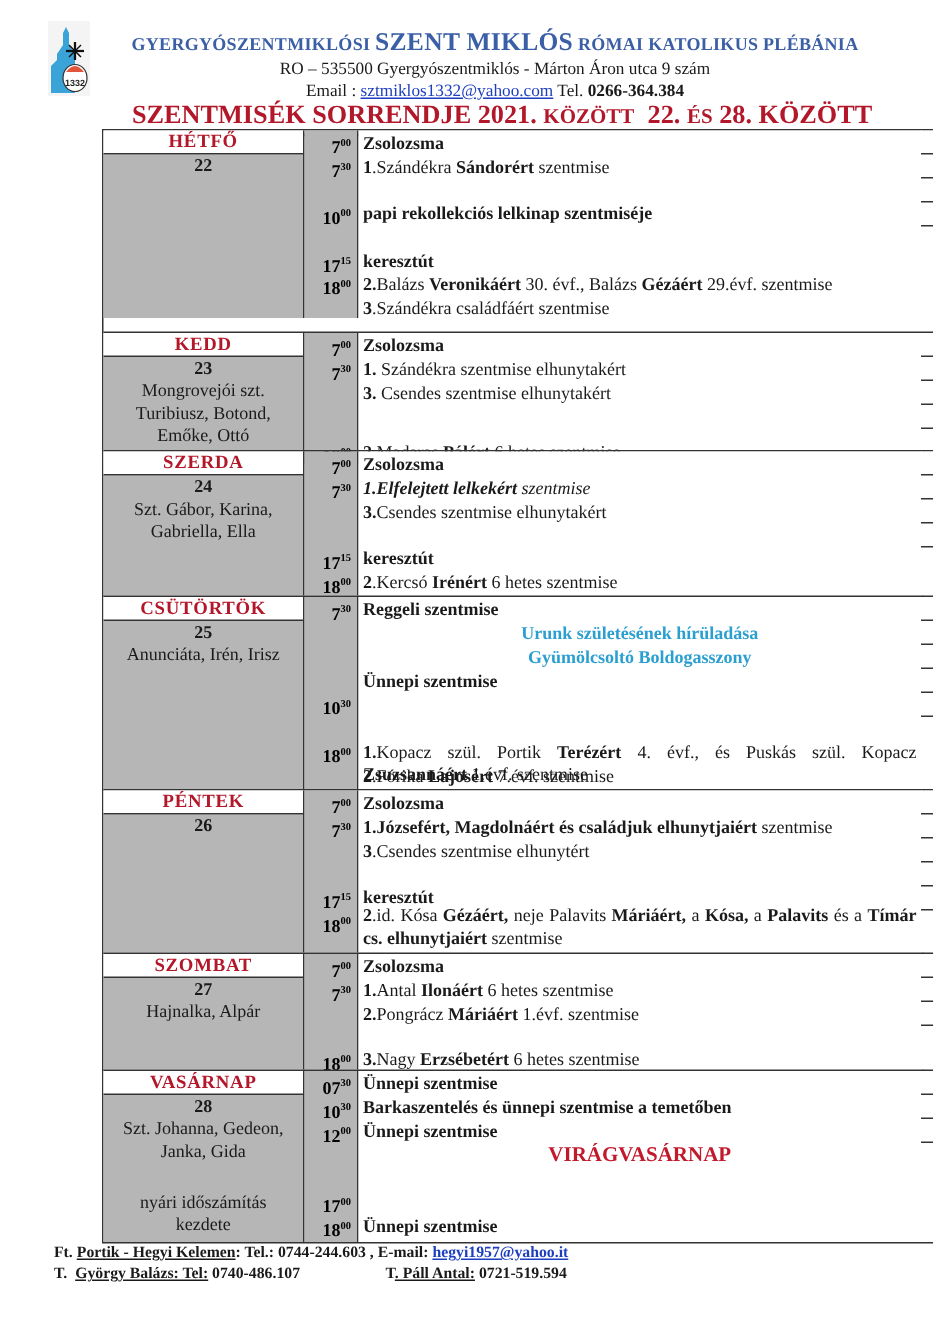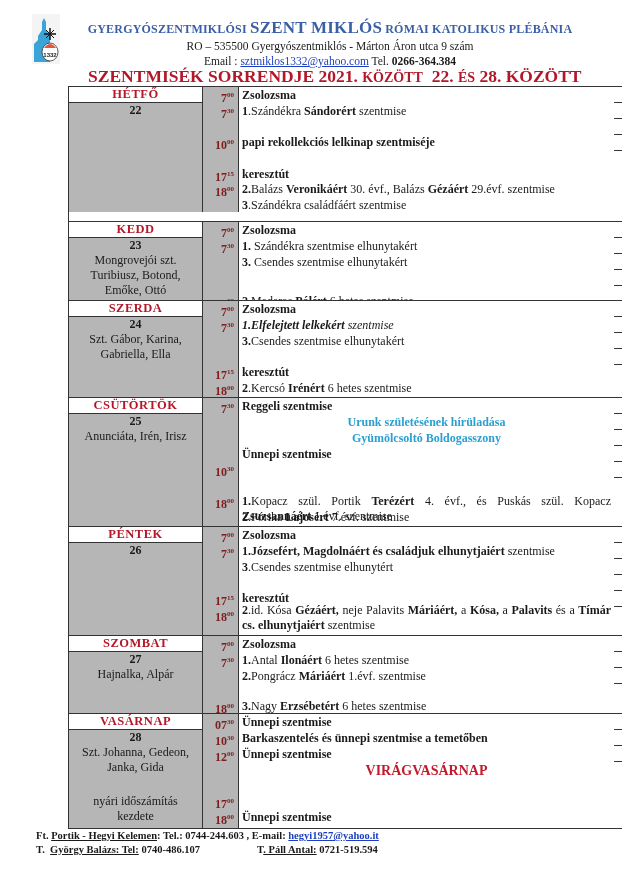--- a/index.html
+++ b/index.html
@@ -19,21 +19,21 @@
   .day:first-child { border-top:none; }
   .dcol { position:absolute; left:0; top:0; bottom:0; width:134px; background:#b6b6b6; border-right:1.5px solid #333; box-sizing:border-box; text-align:center; font-size:12px; line-height:15px; }
   .dname { background:#fff; color:#b3182a; font-weight:bold; font-size:12.5px; height:15px; line-height:15px; border-bottom:1.5px solid #333; letter-spacing:0.5px; }
   .dnum { font-weight:bold; }
   .dnames { white-space:pre-line; }
   .dextra { position:absolute; left:0; right:0; white-space:pre-line; }
   .tcol { position:absolute; left:134px; top:0; bottom:0; width:36px; background:#b6b6b6; border-right:1.5px solid #333; box-sizing:border-box; }
   .ccol { position:absolute; left:170px; top:0; bottom:0; width:377px; background:#fff; border-right:1.5px solid #333; box-sizing:border-box; }
   .bcol { position:absolute; left:545px; top:0; bottom:0; width:23px; background:#fff; }
   .box { position:absolute; left:0; width:23px; height:16px; border-bottom:1px solid #333; box-sizing:border-box; }
-  .t { position:absolute; right:4px; color:#7f1d1d; font-weight:bold; font-size:12px; line-height:15px; }
+  .t { position:absolute; right:4px; color:#000000; font-weight:bold; font-size:12px; line-height:15px; }
   .t sup { font-size:7px; vertical-align:5px; }
   .ln { position:absolute; left:3px; right:4px; font-size:12px; line-height:15px; white-space:nowrap; }
   .ln.wrap { white-space:normal; text-align:justify; text-align-last:left; }
   .ln b { font-weight:bold; }
   .ln.blue { text-align:center; color:#2b9fd0; font-weight:bold; }
   .ln.red { text-align:center; color:#c21a2c; font-weight:bold; font-size:14px; }
   .foot { position:absolute; left:36px; font-size:10.5px; font-weight:bold; white-space:nowrap; }
   .foot u { text-decoration:underline; }
   .foot a { color:#1d3fbf; text-decoration:underline; }
 </style>

